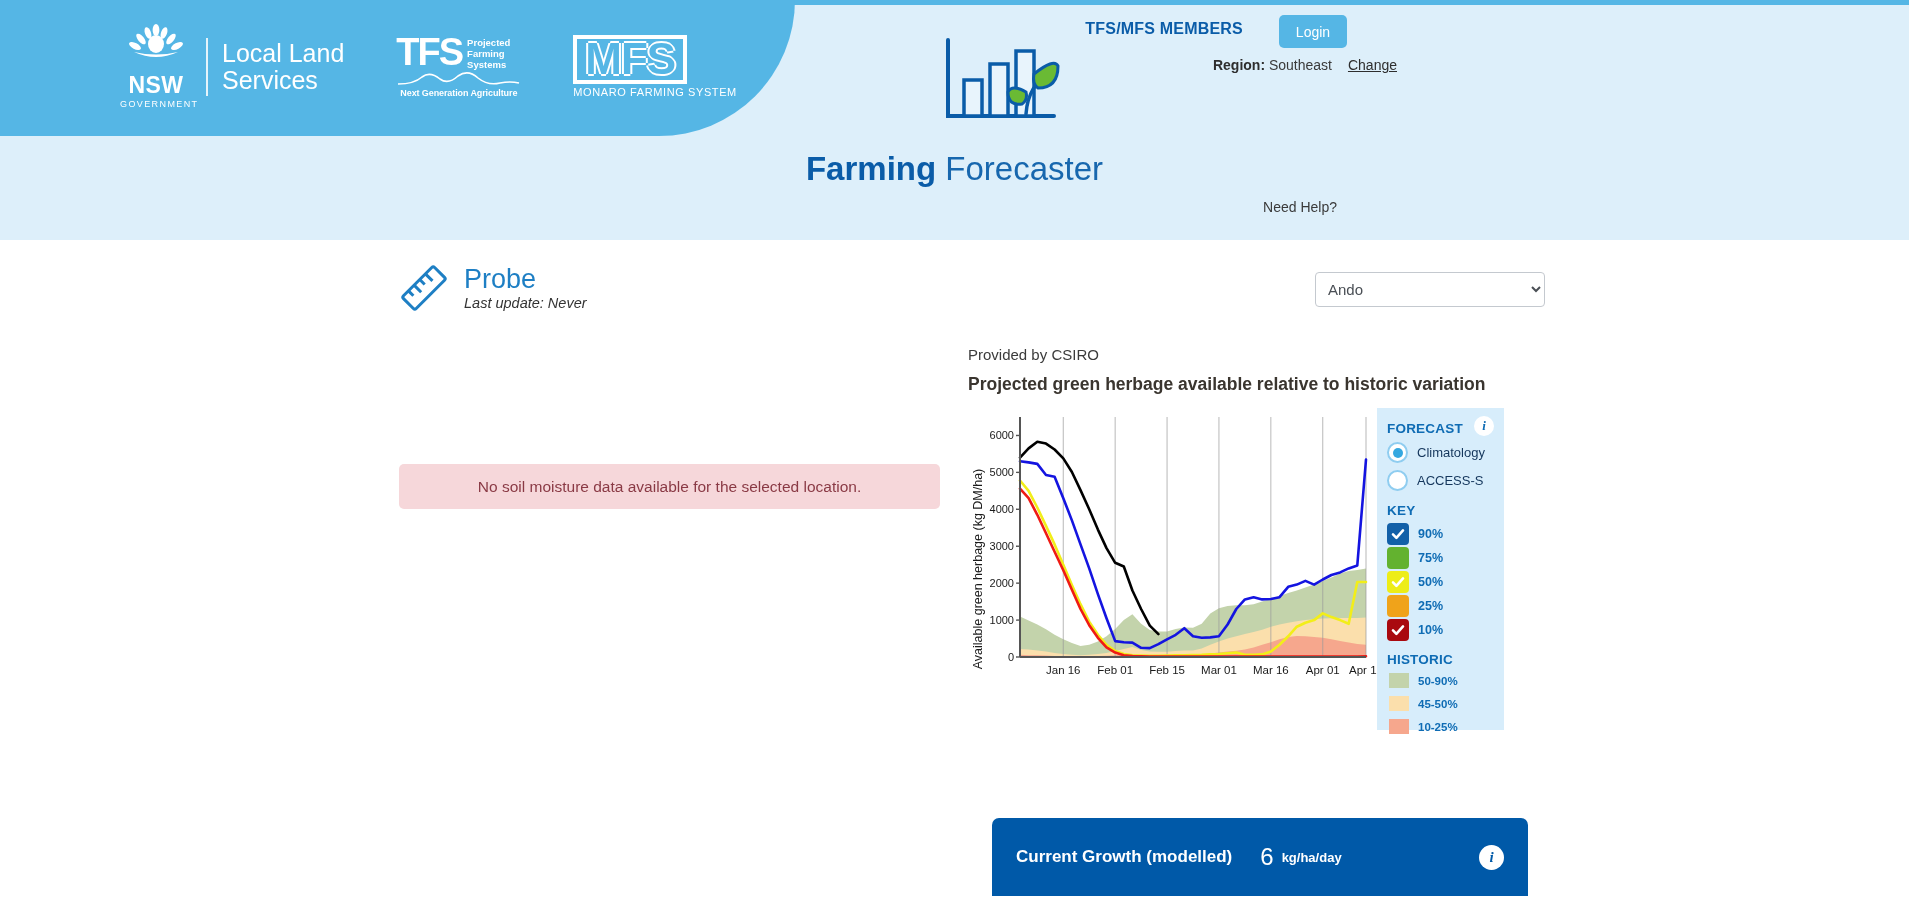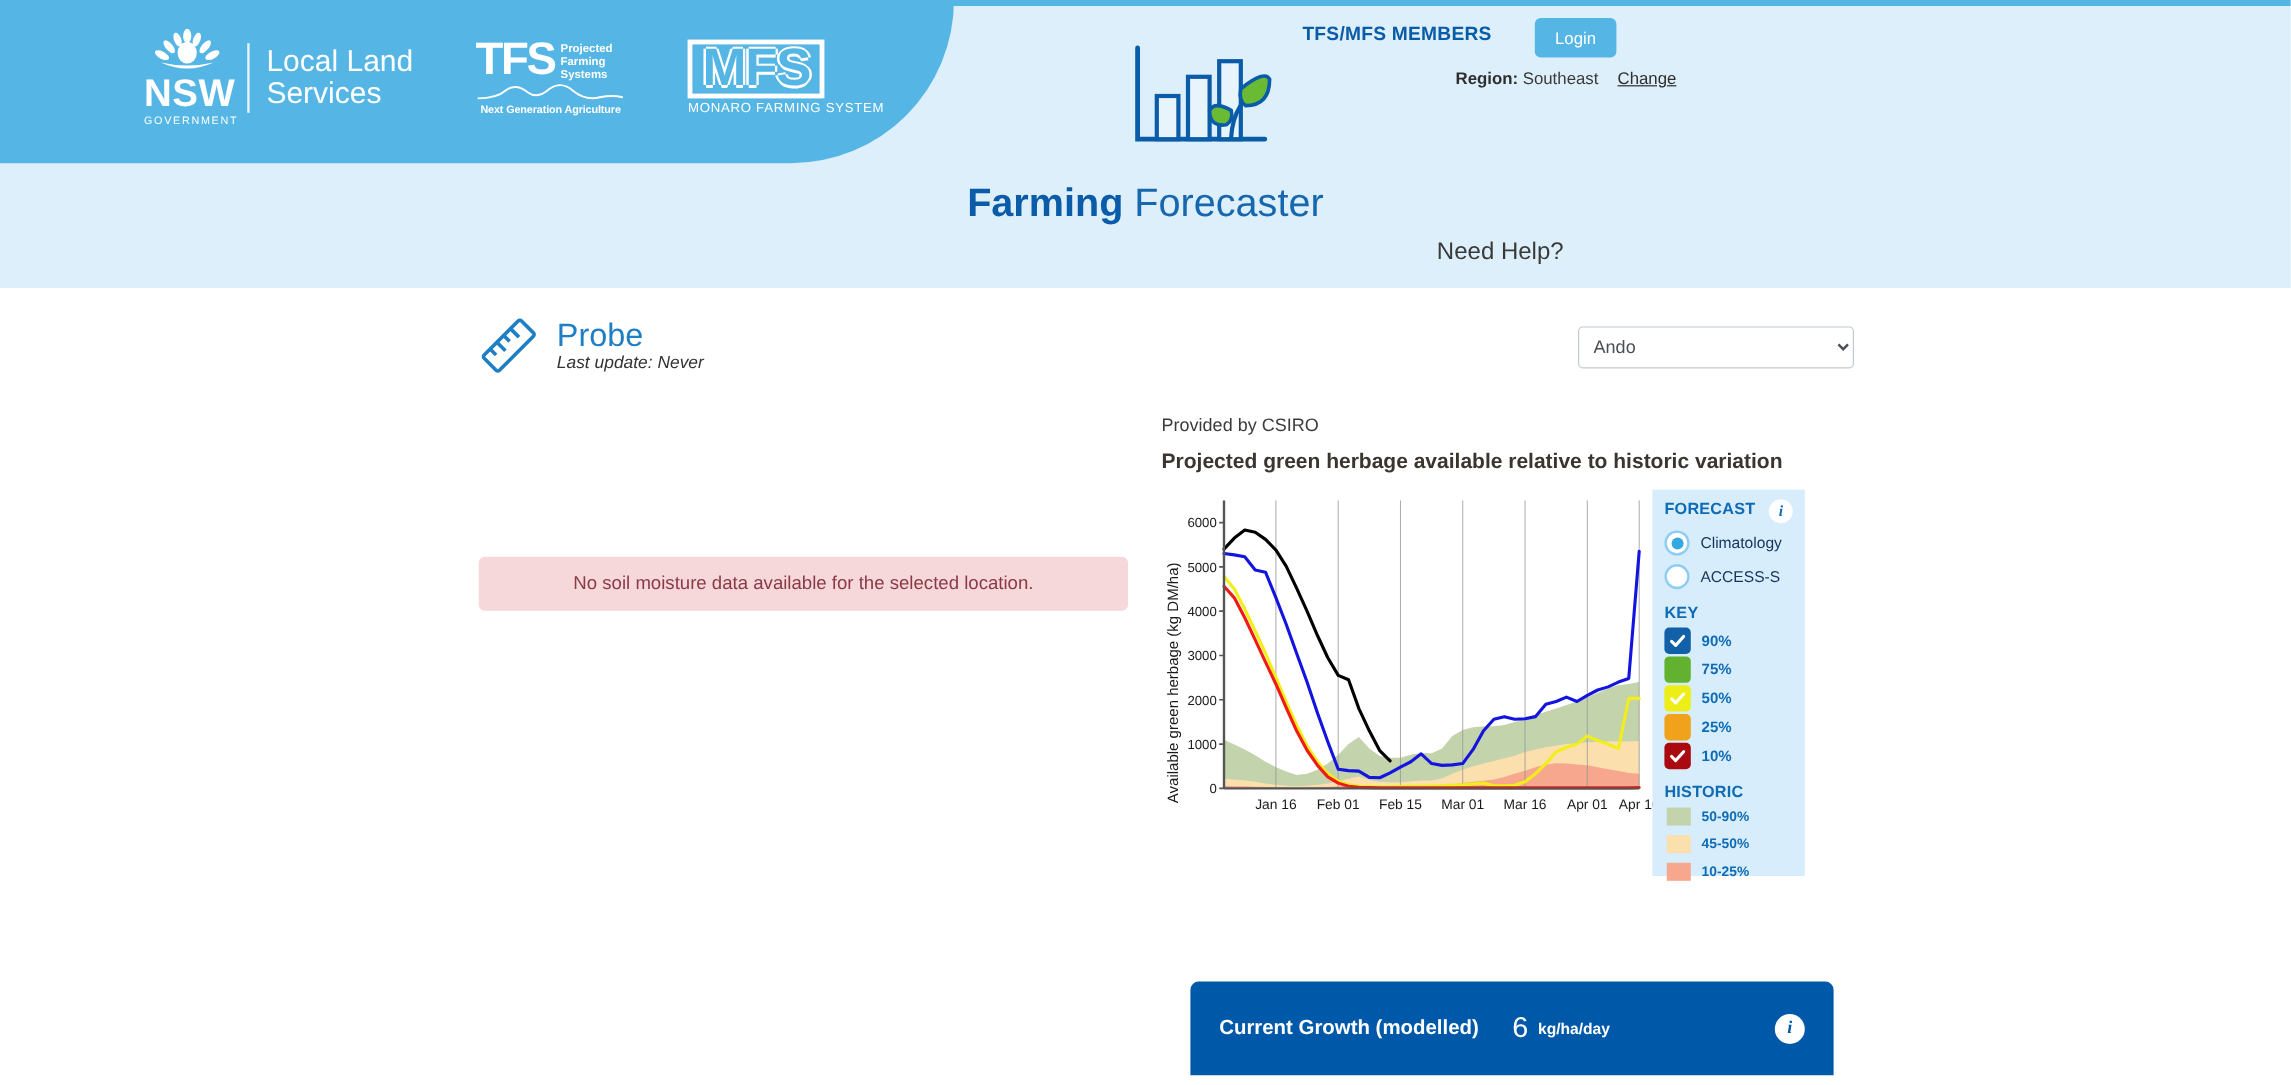--- a/index.html
+++ b/index.html
@@ -26,21 +26,21 @@
     position:absolute; left:0; top:0; width:1909px; height:5px;
     background:#55b6e5;
   }
 
   
   .logo-row { position:absolute; top:24px; left:120px; display:flex; align-items:center; gap:52px; }
 
   .nsw-logo { display:flex; align-items:center; gap:14px; }
   .nsw-mark { width:72px; text-align:center; color:#fff; }
   .waratah { width:56px; height:34px; margin:0 auto; display:block; }
-  .nsw-word { font-size:32px; font-weight:bold; letter-spacing:.5px; line-height:1; margin-top:3px; }
+  .nsw-word { font-size:23px; font-weight:bold; letter-spacing:.5px; line-height:1; margin-top:16px; }
   .gov-word { font-size:9px; letter-spacing:1.4px; margin-top:2px; }
   .nsw-divider { width:2px; height:58px; background:#ffffff; opacity:.85; }
   .lls-text { color:#fff; font-size:25px; line-height:1.08; font-weight:400; }
 
   .tfs-logo { color:#fff; }
   .tfs-top { display:flex; align-items:flex-start; gap:5px; }
   .tfs-big { font-size:38px; font-weight:900; letter-spacing:-2px; line-height:.92; }
   .tfs-small { font-size:9.5px; font-weight:bold; line-height:1.18; padding-top:2px; }
   .tfs-wave { display:block; margin:1px 0 0 0; }
   .tfs-tag { font-size:9px; font-weight:bold; text-align:center; letter-spacing:-.1px; margin-top:1px; }
@@ -74,22 +74,22 @@
   }
 
   
   #brand-icon { position:absolute; left:942px; top:36px; }
   #site-title {
     position:absolute; left:0; right:0; top:150px; text-align:center;
     font-size:33px; color:#1767ae; font-weight:400;
   }
   #site-title b { font-weight:bold; color:#0a5ca8; }
   #need-help {
-    position:absolute; right:606px; top:199px;
-    font-size:20px; color:#3a3a3a; cursor:pointer;
+    position:absolute; right:572px; top:199px;
+    font-size:14px; color:#3a3a3a; cursor:pointer;
   }
 
   
   #main { position:absolute; left:0; top:240px; width:1909px; height:664px; background:#fff; }
 
   
   #probe-panel { position:absolute; left:398px; top:22px; width:545px; }
   .panel-head { display:flex; align-items:center; gap:14px; }
   .panel-title { font-size:27px; color:#1e7fc4; line-height:1.05; }
   .panel-sub { font-size:14.5px; font-style:italic; color:#333; margin-top:2px; }
@@ -327,21 +327,21 @@
           <text x="250.95" y="265" text-anchor="middle" font-size="11.5" fill="#1a1a1a" font-family="Liberation Sans, sans-serif">Mar 01</text>
           <text x="302.85" y="265" text-anchor="middle" font-size="11.5" fill="#1a1a1a" font-family="Liberation Sans, sans-serif">Mar 16</text>
           <text x="354.75" y="265" text-anchor="middle" font-size="11.5" fill="#1a1a1a" font-family="Liberation Sans, sans-serif">Apr 01</text>
           <text x="398" y="265" text-anchor="middle" font-size="11.5" fill="#1a1a1a" font-family="Liberation Sans, sans-serif">Apr 16</text>
         </g>
       <text id="chart-ylabel" x="14" y="160" transform="rotate(-90 14 160)" text-anchor="middle" font-size="12.5" fill="#1a1a1a" font-family="Liberation Sans, sans-serif">Available green herbage (kg DM/ha)</text>
     </svg>
   </div>
 
   <div id="legend">
-    <div style="display:flex;align-items:flex-start;justify-content:space-between;padding:8px 10px 0 10px;">
+    <div style="display:flex;align-items:flex-end;justify-content:space-between;padding:8px 10px 0 10px;">
       <div class="legend-section-title">FORECAST</div>
       <div class="info-badge">i</div>
     </div>
 
     <div style="padding:6px 10px 0 10px;display:flex;flex-direction:column;gap:7px;">
       <div class="legend-row">
         <div class="radio-outer">
           <div class="radio-dot"></div>
         </div>
         <div class="radio-label">Climatology</div>

